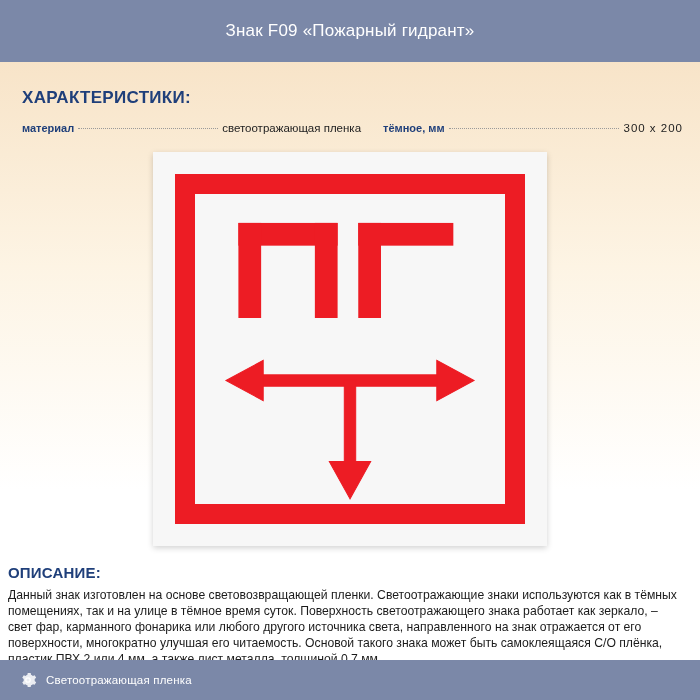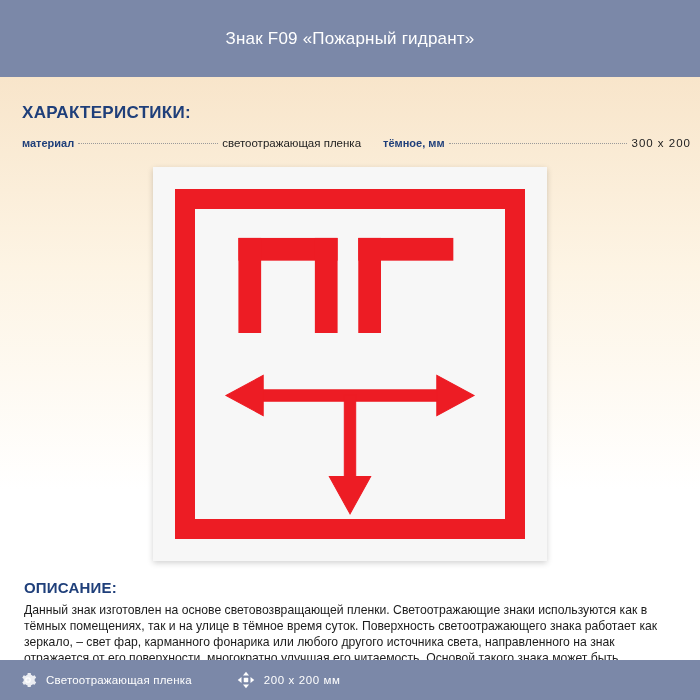--- a/index.html
+++ b/index.html
@@ -12,34 +12,34 @@
     overflow: hidden;
   }
   .page {
     position: relative;
     width: 700px;
     height: 700px;
     background: linear-gradient(to bottom, #f6dfc0 0%, #fdf4e4 38%, #ffffff 70%, #ffffff 100%);
   }
   
   .header {
-    height: 77px;
+    height: 62px;
     background: #7b88a8;
     display: flex;
     align-items: center;
     justify-content: center;
   }
   .header-title {
     color: #ffffff;
     font-size: 17px;
     letter-spacing: .2px;
   }
   
   .char-block {
-    padding: 26px 9px 0 22px;
+    padding: 26px 17px 0 22px;
   }
   .char-title {
     color: #1f3f7a;
     font-size: 17px;
     font-weight: bold;
     letter-spacing: .3px;
     margin-bottom: 14px;
   }
   .char-row {
     display: flex;
@@ -87,21 +87,21 @@
   .sign-inner {
     width: 100%;
     height: 100%;
     border: 20px solid #ed1c24;
     background: #f7f7f7;
     position: relative;
   }
   .sign-svg { display: block; width: 100%; height: 100%; }
   
   .desc-block {
-    padding: 18px 22px 0 24px;
+    padding: 18px 22px 0 8px;
   }
   .desc-title {
     color: #1f3f7a;
     font-size: 15px;
     font-weight: bold;
     margin-bottom: 6px;
     letter-spacing: .2px;
   }
   .desc-text {
     font-size: 12.2px;
@@ -206,27 +206,15 @@
     <div class="footer-item">
       <span class="ficon">
         <svg width="18" height="18" viewBox="0 0 24 24" fill="#ffffff">
           <path d="M12 8.2a3.8 3.8 0 1 0 0 7.6 3.8 3.8 0 0 0 0-7.6zm0 5.8a2 2 0 1 1 0-4 2 2 0 0 1 0 4z"></path>
           <path d="M21 12c0-.5-.05-1-.14-1.46l2.01-1.5-2-3.46-2.36.92a7.9 7.9 0 0 0-2.52-1.46L15.6 2.6h-4l-.39 2.44a7.9 7.9 0 0 0-2.52 1.46l-2.36-.92-2 3.46 2.01 1.5C6.25 11 6.2 11.5 6.2 12s.05 1 .14 1.46l-2.01 1.5 2 3.46 2.36-.92c.74.62 1.6 1.12 2.52 1.46l.39 2.44h4l.39-2.44a7.9 7.9 0 0 0 2.52-1.46l2.36.92 2-3.46-2.01-1.5c.09-.46.14-.96.14-1.46z" opacity=".85"></path>
         </svg>
       </span>
       <span class="footer-label">Светоотражающая пленка</span>
     </div>
     <div class="footer-sep"></div>
-    <div class="footer-item">
-      <span class="ficon">
-        <svg width="18" height="18" viewBox="0 0 24 24" fill="#ffffff">
-          <rect x="9" y="9" width="6" height="6" rx="1"></rect>
-          <polygon points="12,1 16,6 8,6"></polygon>
-          <polygon points="12,23 16,18 8,18"></polygon>
-          <polygon points="1,12 6,8 6,16"></polygon>
-          <polygon points="23,12 18,8 18,16"></polygon>
-        </svg>
-      </span>
-      <span class="footer-label size">200 x 200 мм</span>
-    </div>
   </div>
 
 </div>
 
 </body></html>

